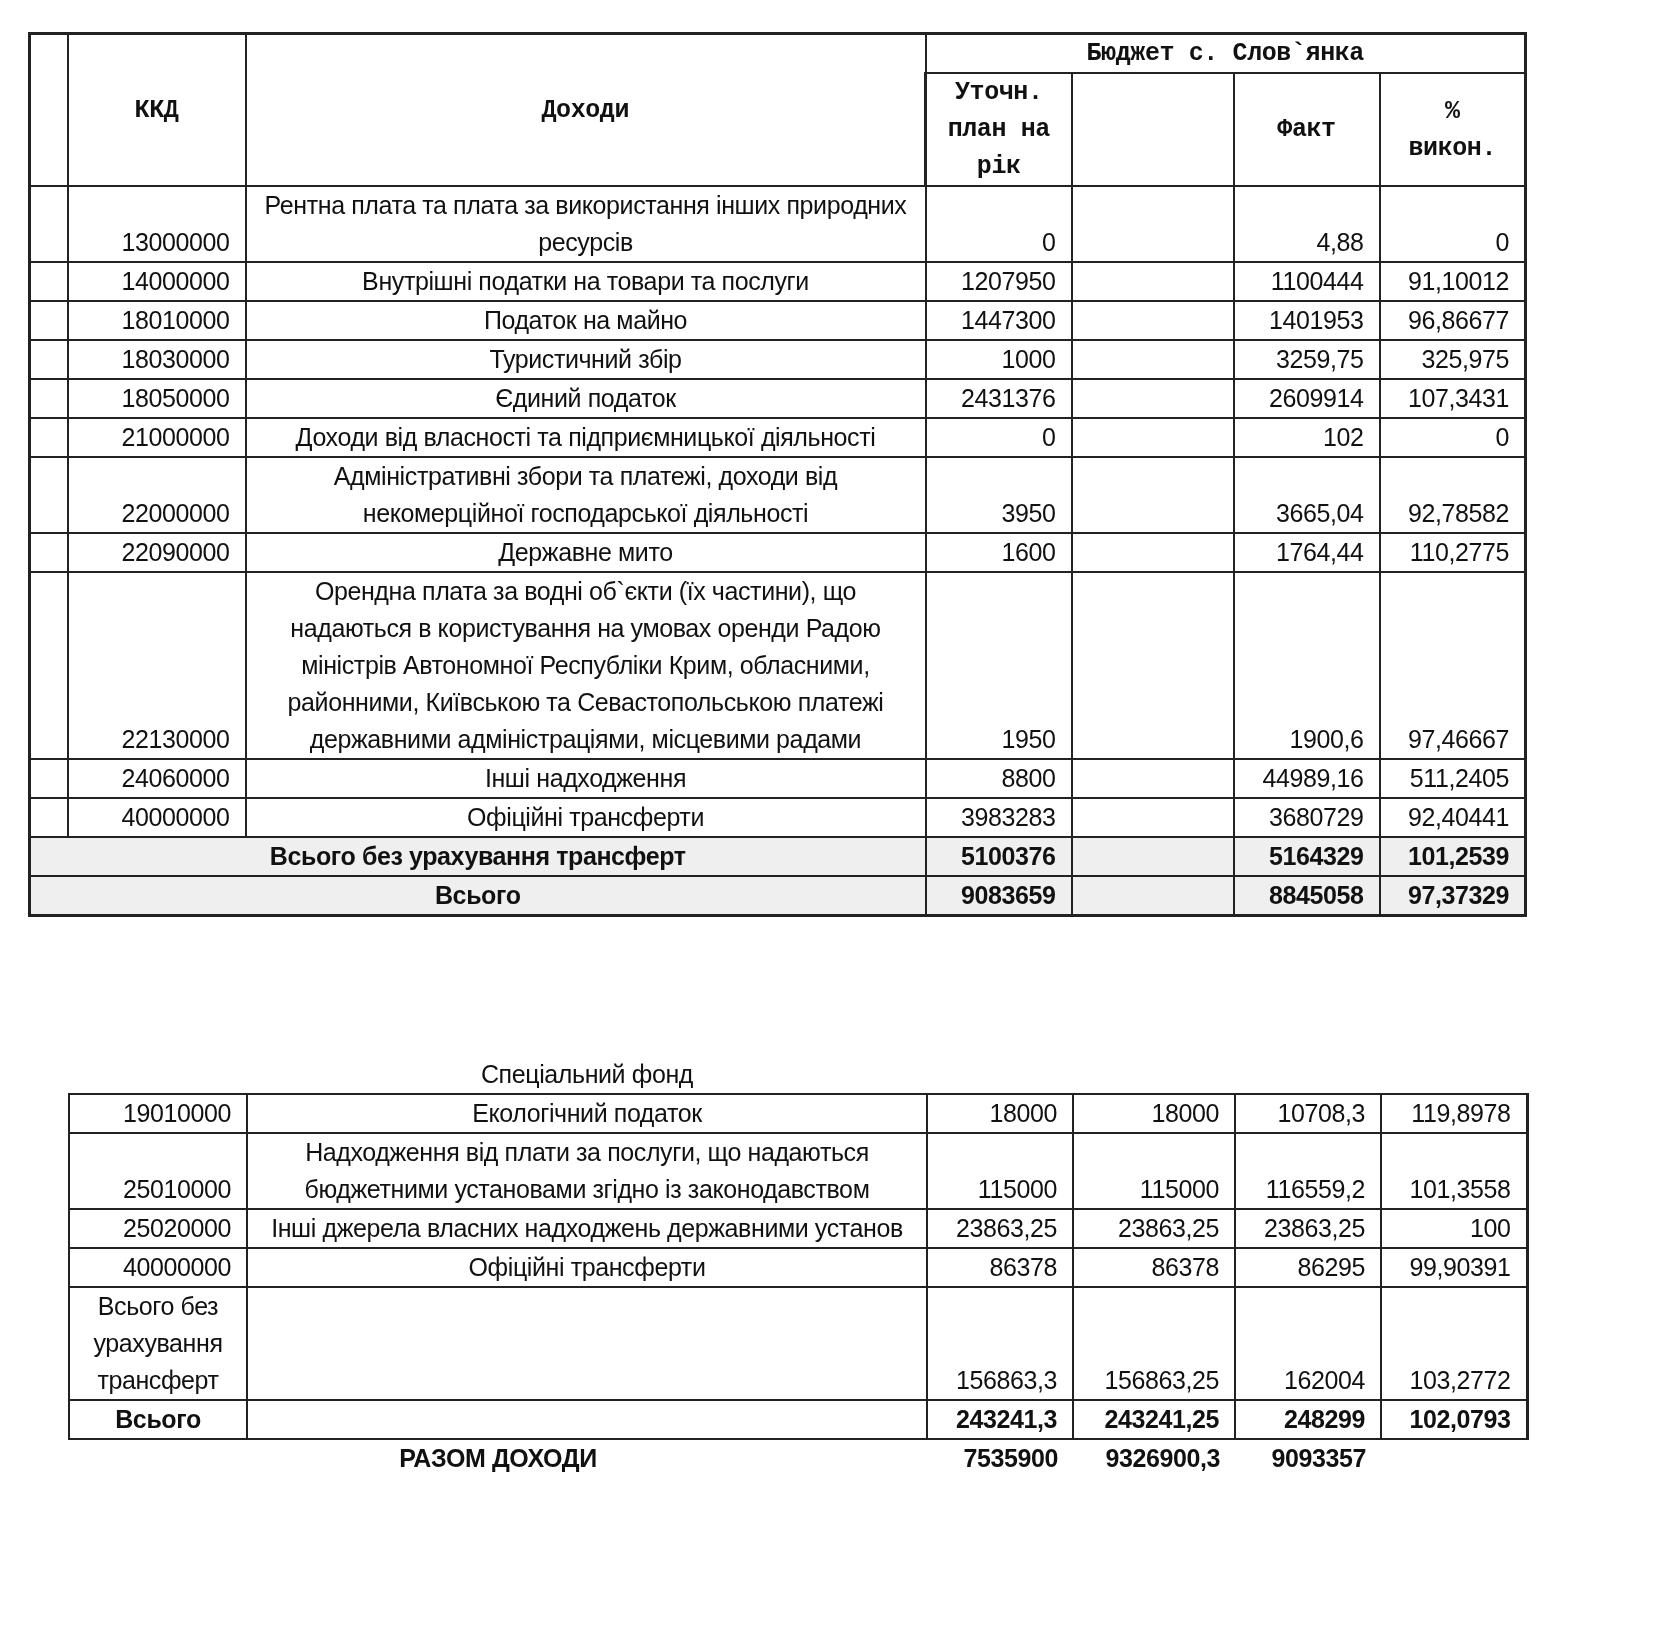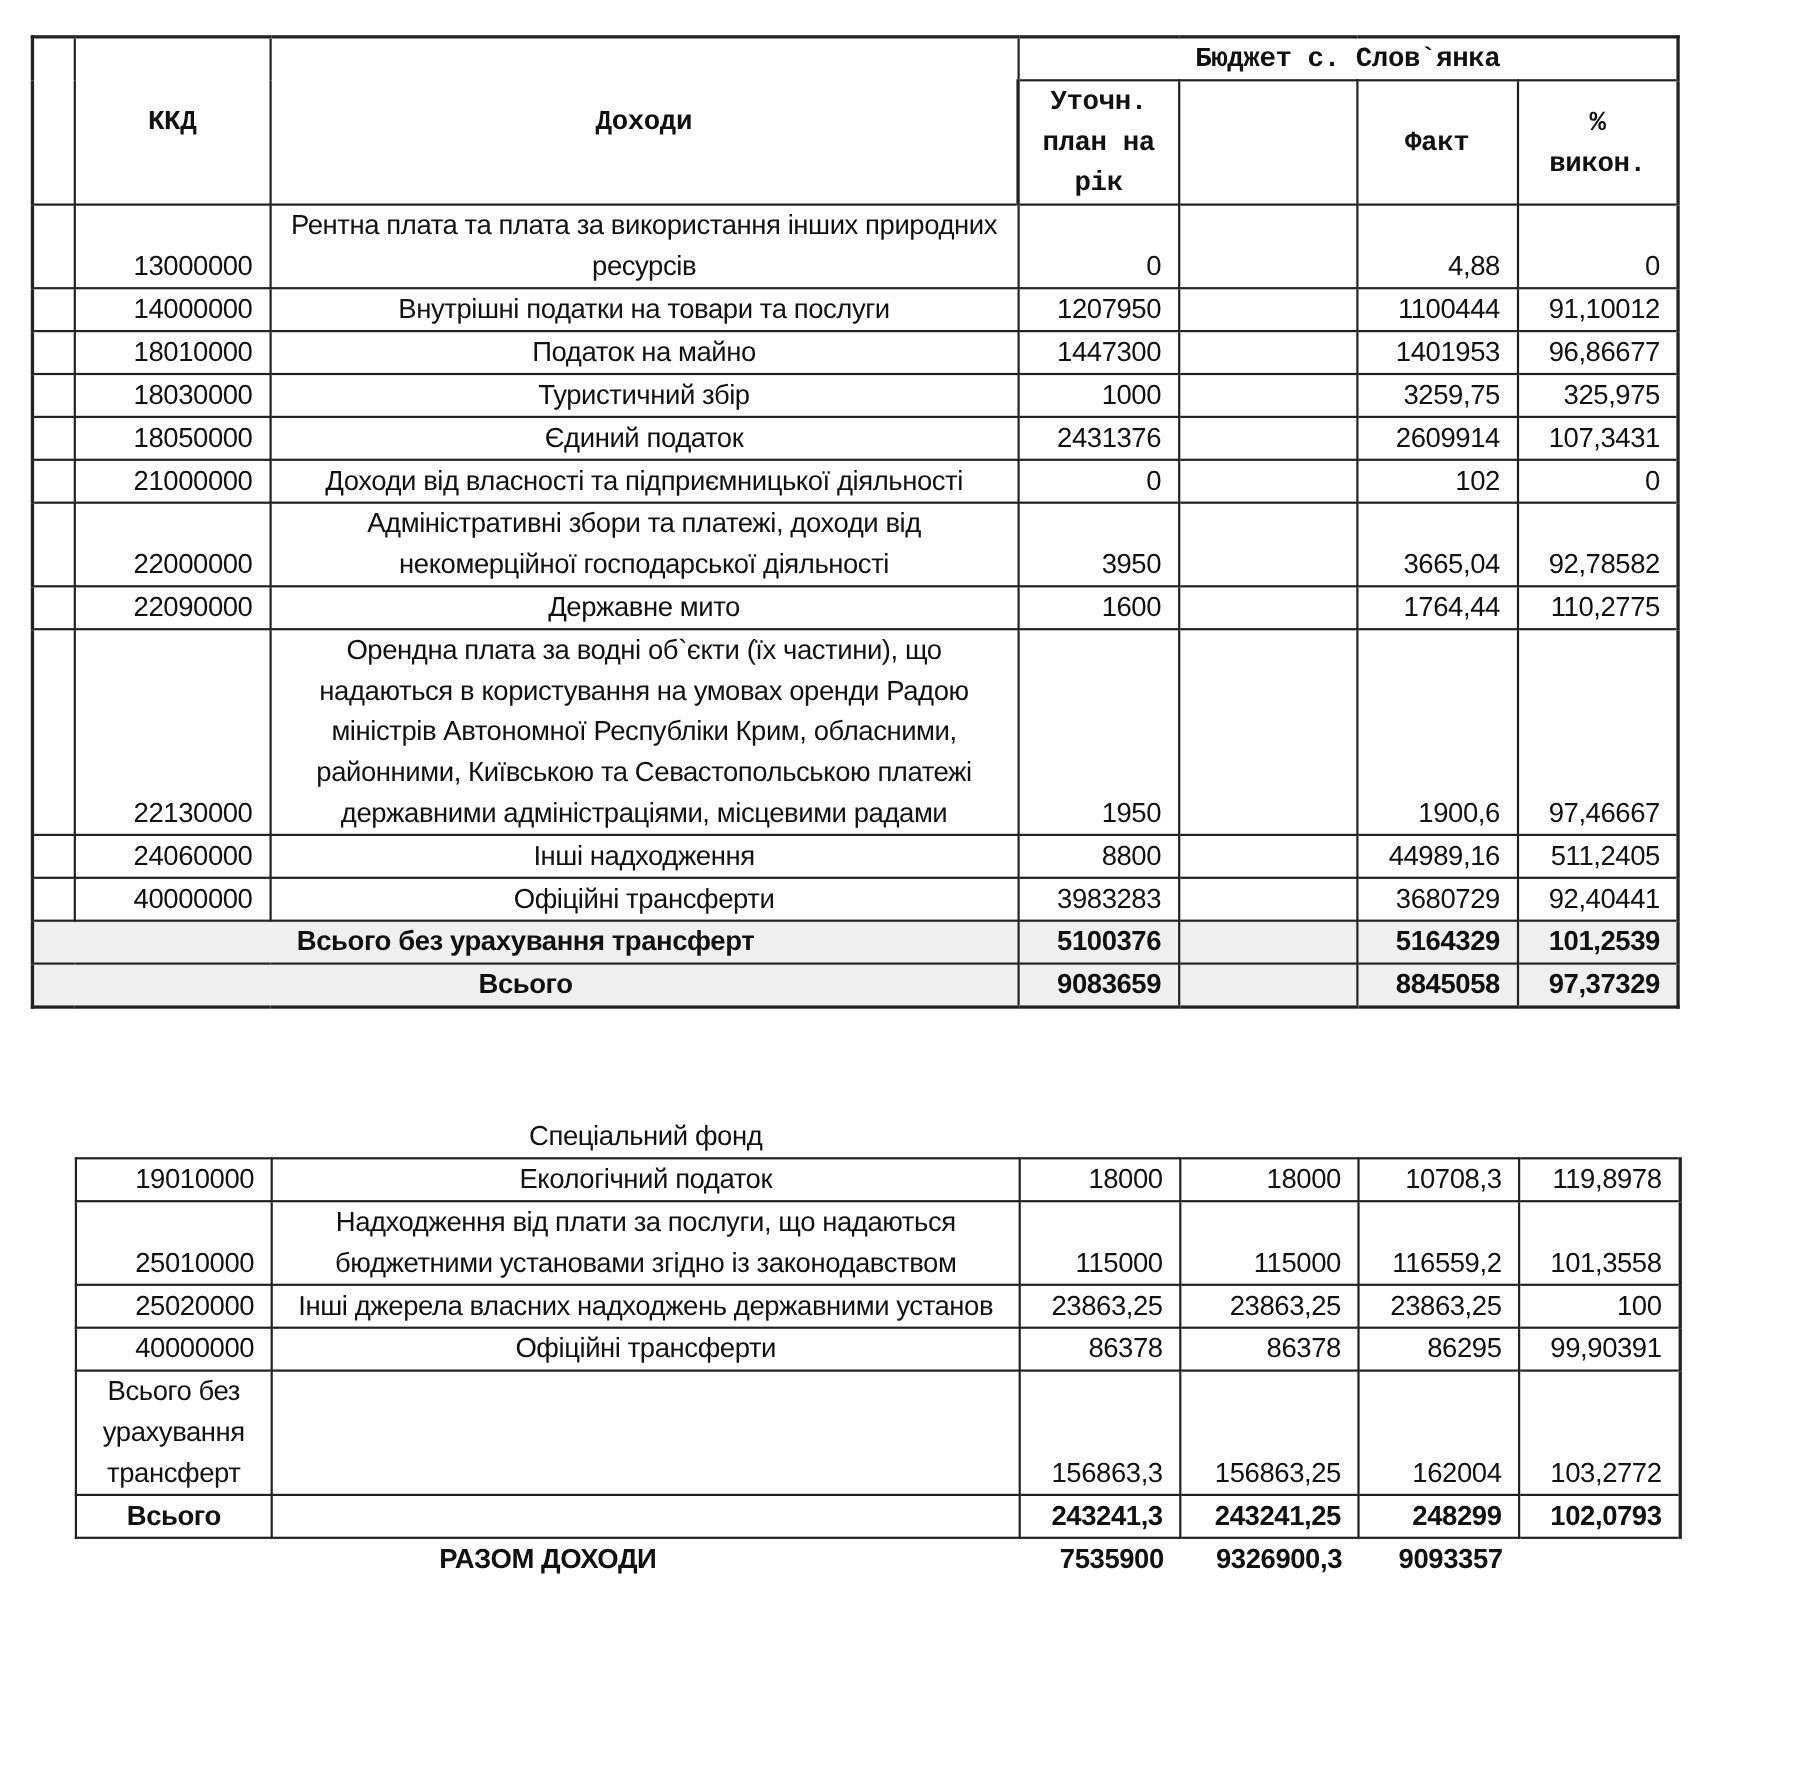--- a/index.html
+++ b/index.html
@@ -24,21 +24,21 @@
   }
   table.budget td {
     border: 2px solid #222222;
     padding: 0 15px;
     vertical-align: bottom;
     line-height: 37px;
     height: 36px;
     overflow: hidden;
   }
   #main-table { left: 28px; top: 32px; }
-  #special-table { left: 68px; top: 1015px; }
+  #special-table { left: 68px; top: 1056px; }
 
   .c-blank { width: 38px; }
   .c-code  { width: 178px; }
   .c-name  { width: 680px; }
   .c-plan  { width: 146px; }
   .c-empty { width: 162px; }
   .c-fact  { width: 146px; }
   .c-pct   { width: 146px; }
 
   td.num { text-align: right; white-space: nowrap; }

